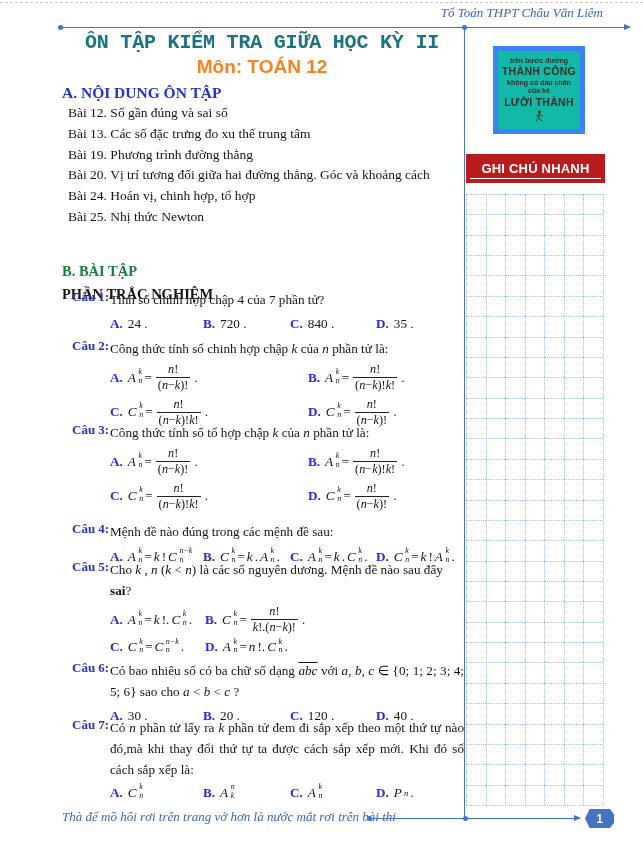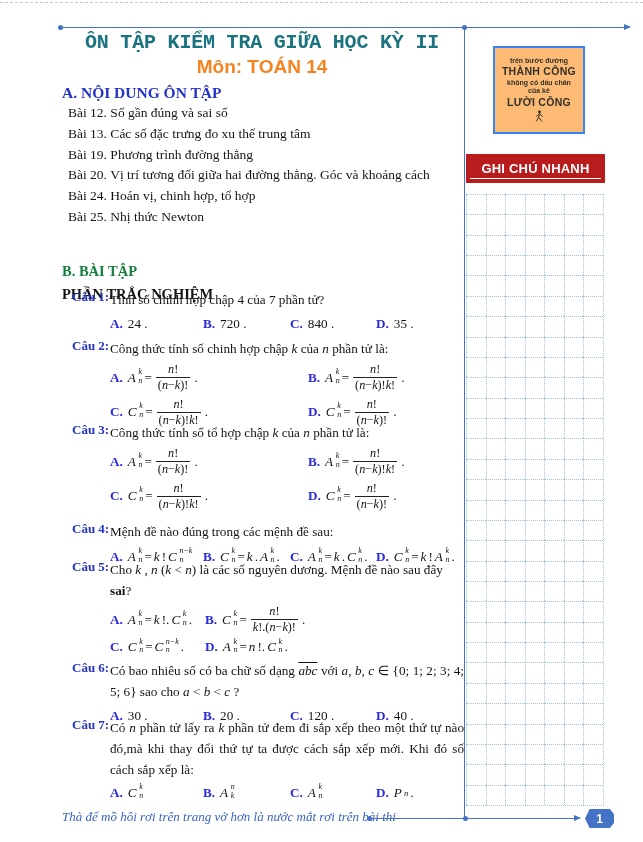--- a/index.html
+++ b/index.html
@@ -44,22 +44,22 @@
   
   .ss{display:inline-flex;flex-direction:column;align-items:flex-start;font-size:8px;line-height:1.1;
       vertical-align:middle;font-style:italic;margin-left:.5px;transform:translateY(-1px);}
   .sb{font-size:8.5px;font-style:italic;}
   .frac{display:inline-flex;flex-direction:column;text-align:center;font-size:12.2px;line-height:1.25;
         vertical-align:middle;margin:0 2px;}
   .frac .nu{border-bottom:1.2px solid #222;padding:0 5px;}
   .frac .de{padding:0 2px;}
   .ov{text-decoration:overline;}
   
-  .quote-card{position:absolute;left:493px;top:46px;width:92px;height:88px;background:#fdba74;
-              border:2px solid #3b82f6;box-sizing:border-box;display:flex;flex-direction:column;
+  .quote-card{position:absolute;left:493px;top:46px;width:92px;height:88px;background:#14b8a6;
+              border:5px solid #3b82f6;box-sizing:border-box;display:flex;flex-direction:column;
               align-items:center;justify-content:center;gap:1.5px;color:#33302a;
               font-family:"Liberation Sans",sans-serif;text-align:center;}
   .qc-s{font-size:7px;font-weight:bold;}
   .qc-b{font-size:10.5px;font-weight:bold;letter-spacing:.3px;}
   .banner{position:absolute;left:466px;top:154px;width:139px;height:29px;background:#b91c1c;
           display:flex;align-items:center;justify-content:center;
           font-family:"Liberation Sans",sans-serif;font-weight:bold;font-size:13px;color:#fff;letter-spacing:.2px;}
   .banner::after{content:"";position:absolute;left:4px;right:4px;bottom:4px;height:1.4px;background:#fff;}
   .notes-grid{position:absolute;left:466px;top:194px;width:138px;height:612px;display:grid;
               grid-template-columns:repeat(7,1fr);grid-auto-rows:1fr;
@@ -73,30 +73,31 @@
          font-family:"Liberation Sans",sans-serif;font-weight:bold;font-size:12px;
          clip-path:polygon(16% 0,86% 0,100% 28%,100% 72%,86% 100%,16% 100%,0 50%);}
   .fig-icon{margin-top:1px;}
 </style>
 </head>
 <body>
 
 <div class="page">
   <div class="top-dash"></div>
 
+  <div class="hdr-text">Tổ Toán THPT Châu Văn Liêm</div>
 
   <div class="rule hdr-rule">
     <span class="dot" style="left:-2px"></span>
     <span class="dot" style="left:402px"></span>
     <span class="arrow-r"></span>
   </div>
   <div class="vline"></div>
 
   <div class="title1">ÔN TẬP KIỂM TRA GIỮA HỌC KỲ II</div>
-  <div class="title2">Môn: TOÁN 14</div>
+  <div class="title2">Môn: TOÁN 12</div>
 
   <div class="secA">A. NỘI DUNG ÔN TẬP</div>
   <ul class="topics">
     <li>Bài 12. Số gần đúng và sai số</li>
     <li>Bài 13. Các số đặc trưng đo xu thế trung tâm</li>
     <li>Bài 19. Phương trình đường thẳng</li>
     <li>Bài 20. Vị trí tương đối giữa hai đường thẳng. Góc và khoảng cách</li>
     <li>Bài 24. Hoán vị, chinh hợp, tổ hợp</li>
     <li>Bài 25. Nhị thức Newton</li>
   </ul>
@@ -395,21 +396,21 @@
       </div>
     </div>
 
   </div>
 
   <div class="quote-card">
     <div class="qc-s">trên bước đường</div>
     <div class="qc-b">THÀNH CÔNG</div>
     <div class="qc-s">không có dấu chân</div>
     <div class="qc-s">của kẻ</div>
-    <div class="qc-b">LƯỜI CÔNG</div>
+    <div class="qc-b">LƯỜI THÀNH</div>
     <svg class="fig-icon" width="13" height="13" viewBox="0 0 16 16">
       <circle cx="8" cy="2.5" r="1.8" fill="#33302a"></circle>
       <path d="M8 4 L7 9 L4 14 M7 9 L11 14 M8 5 L4 8 M8 5 L12 8" stroke="#33302a" stroke-width="1.2" fill="none"></path>
     </svg>
   </div>
 
   <div class="banner">
     <span>GHI CHÚ NHANH</span>
   </div>
 

